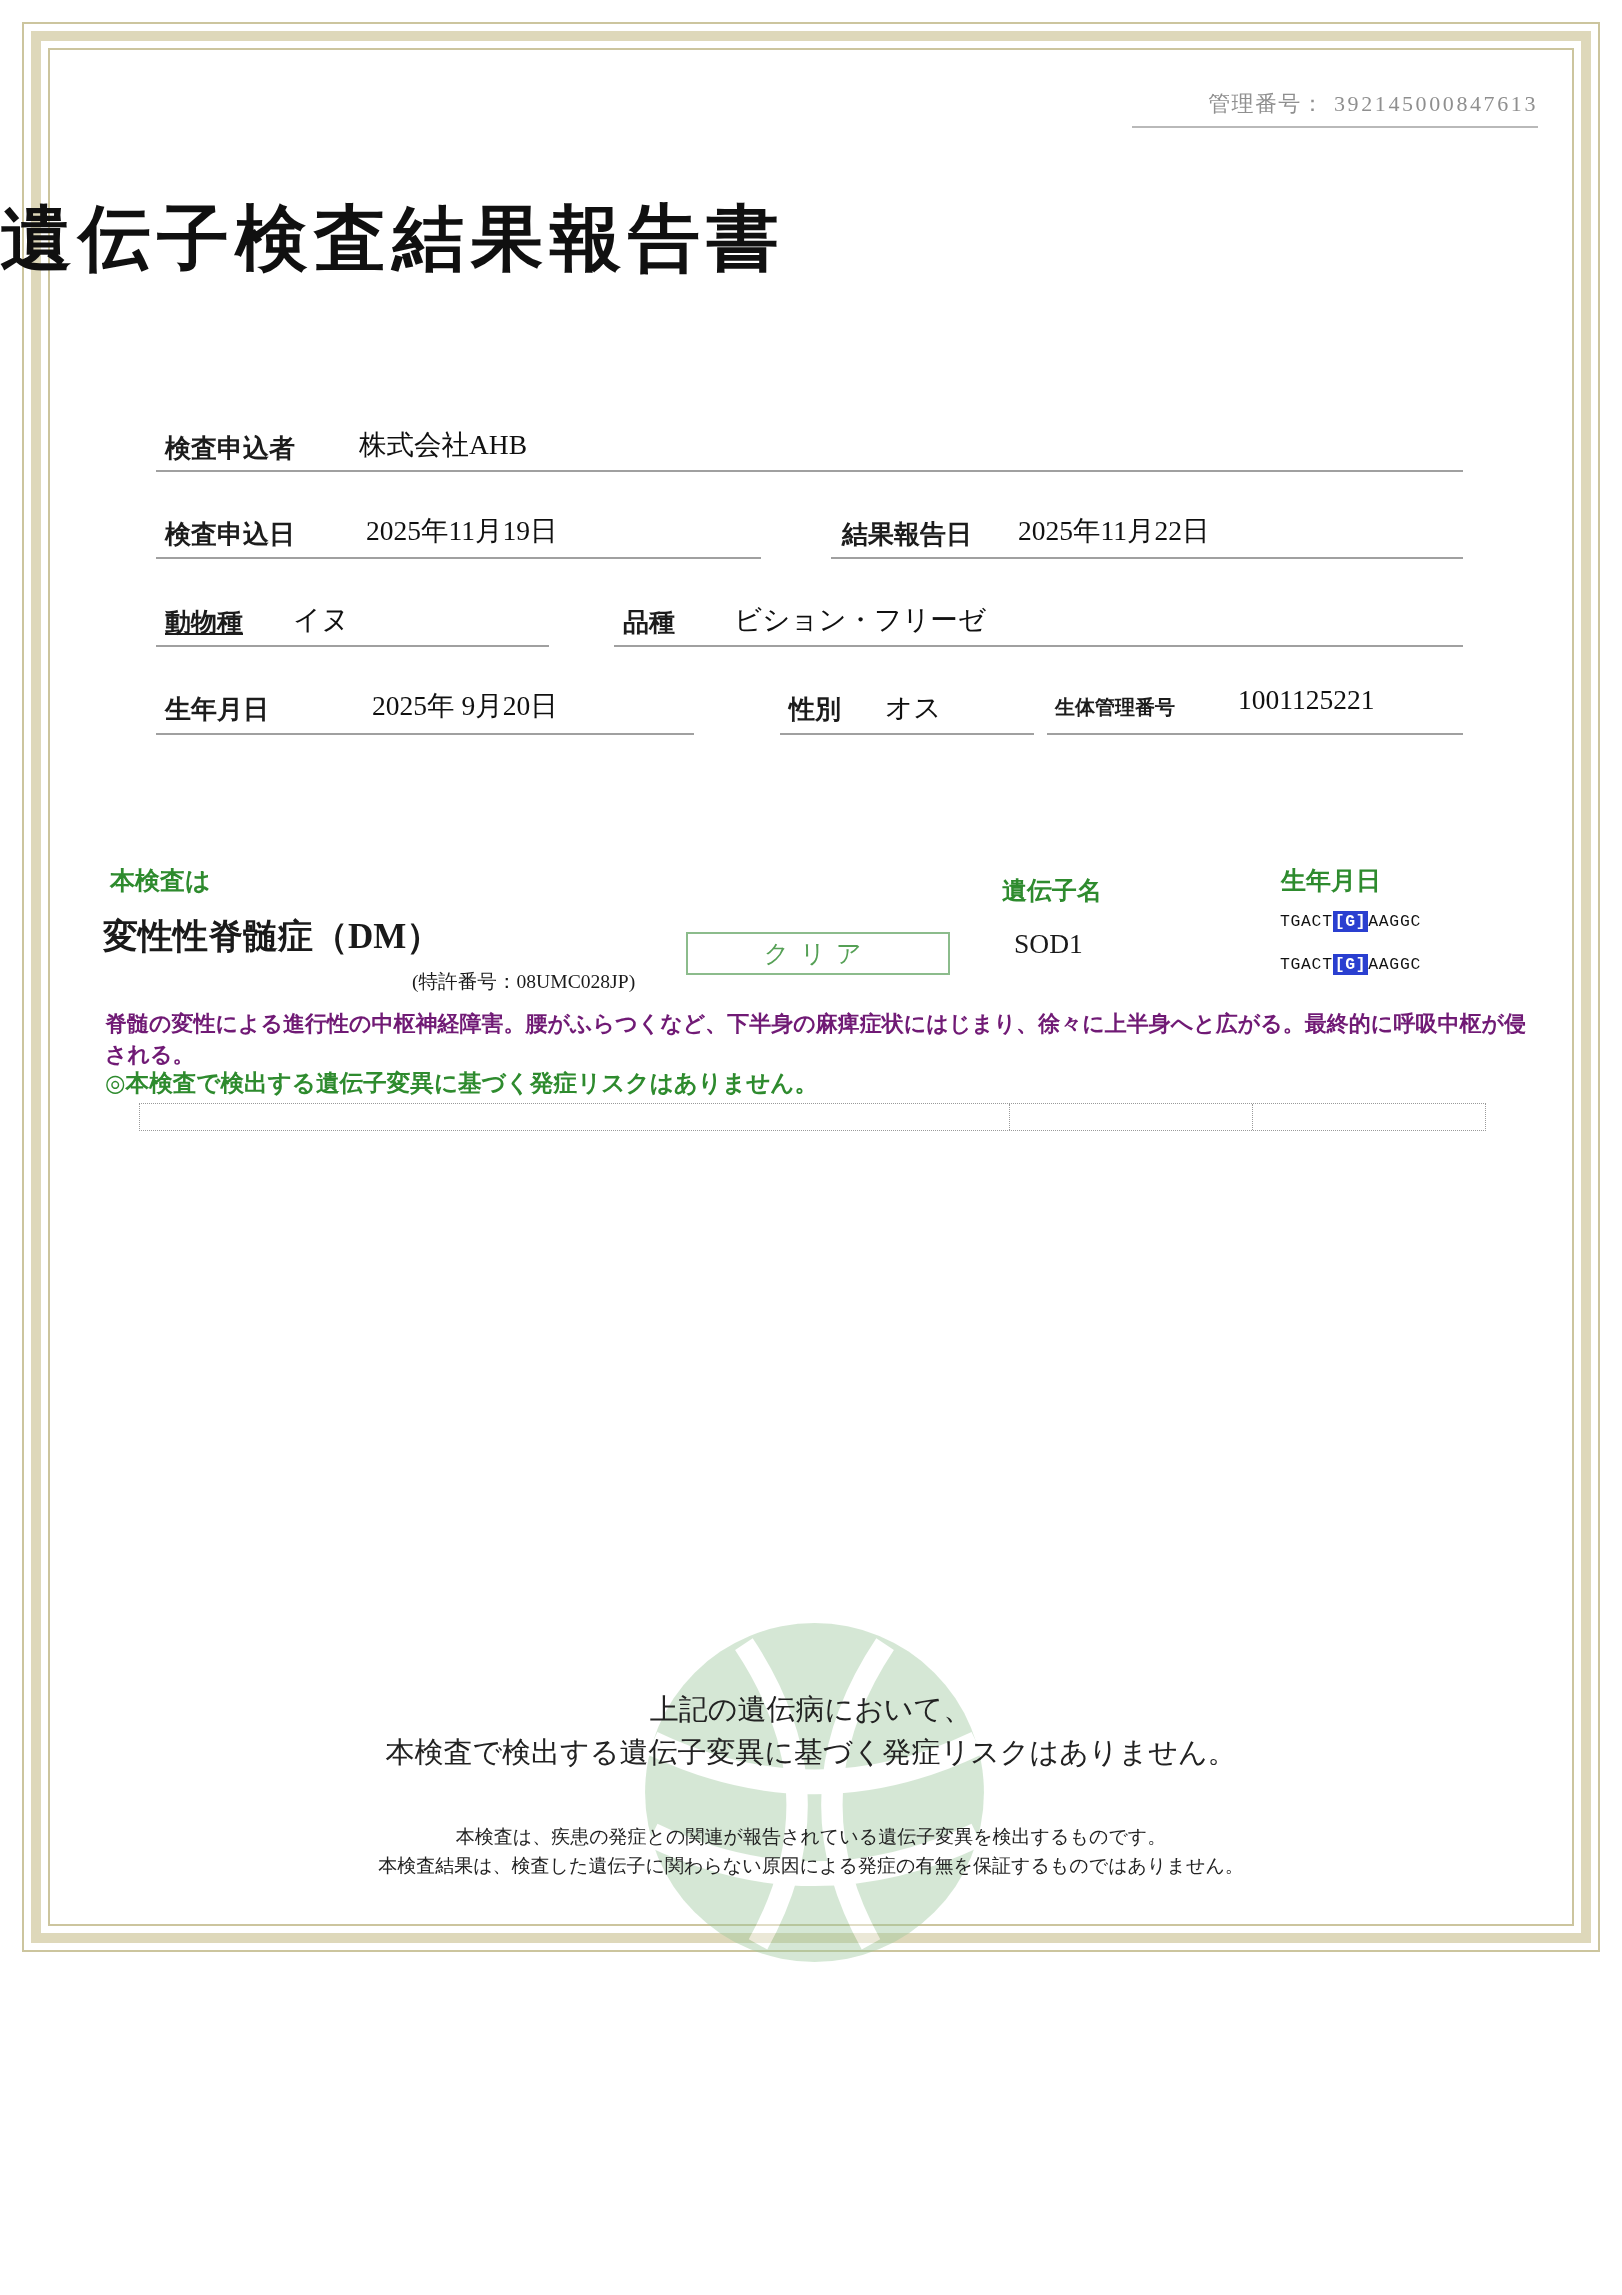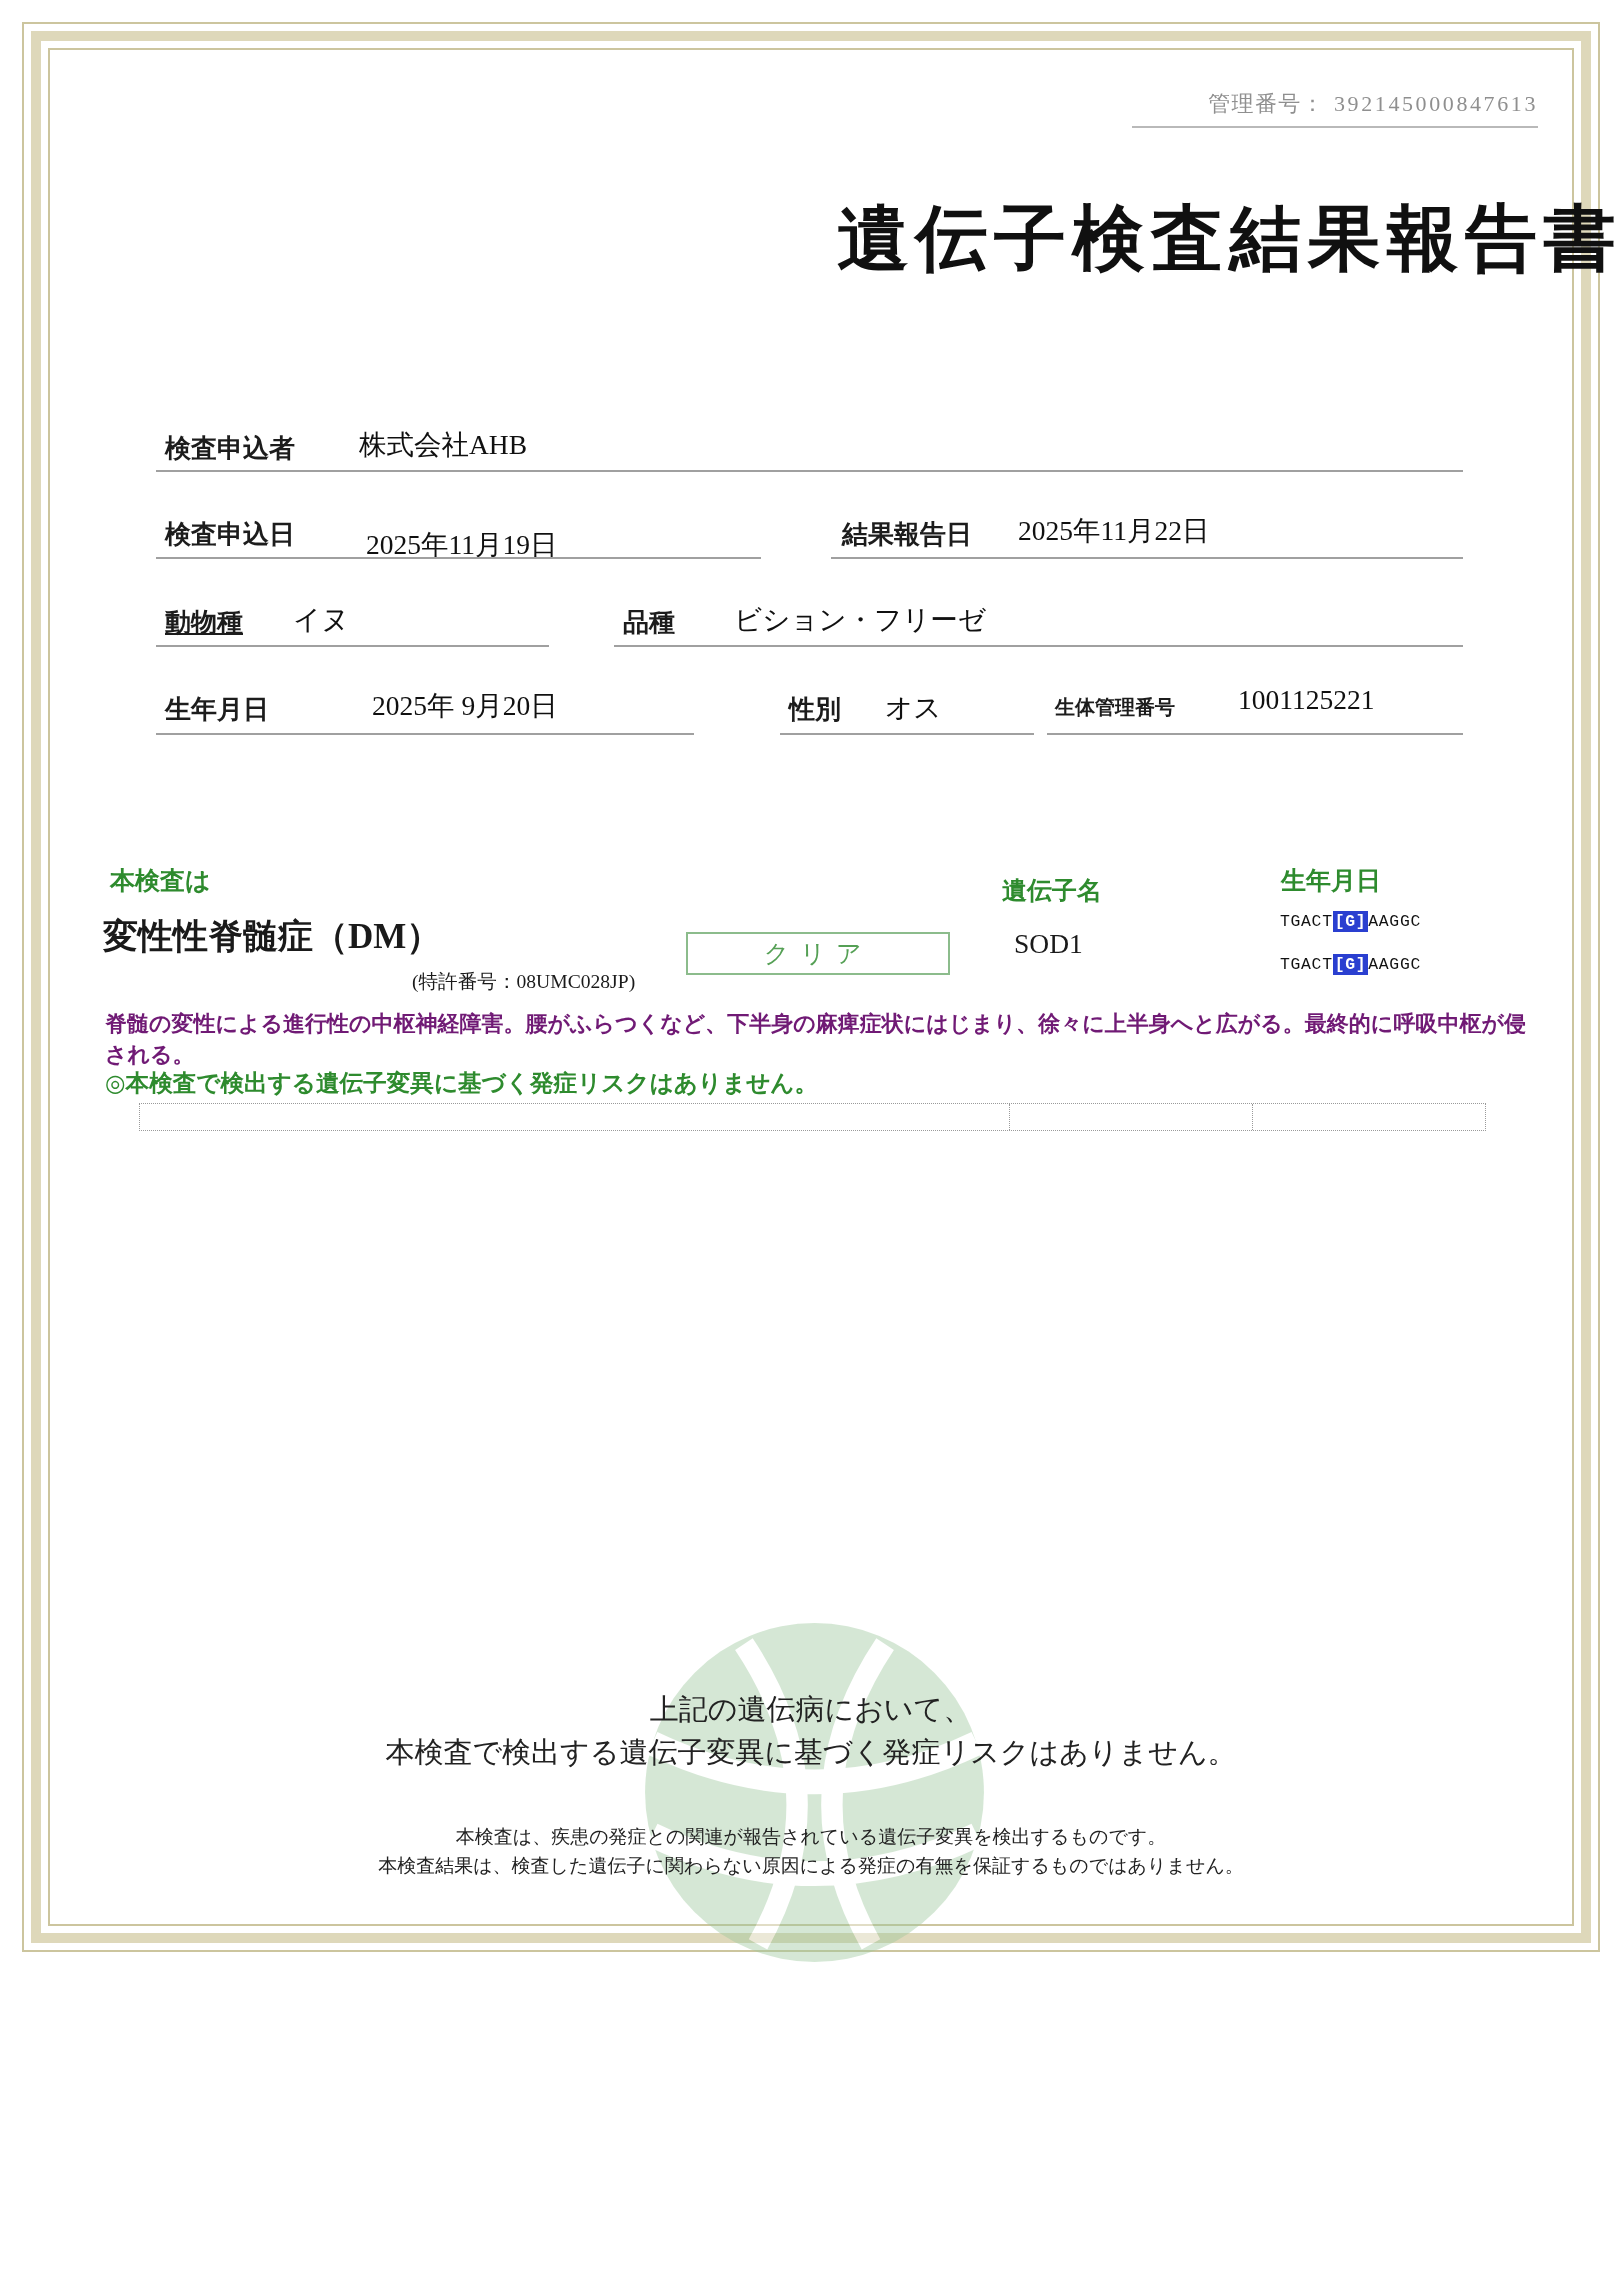--- a/index.html
+++ b/index.html
@@ -16,21 +16,21 @@
   .frame-c { inset:48px;  border:2px solid #ccc59e; }
 
   .mgmt {
     top:89px; left:1132px; width:406px; text-align:right;
     font-size:22px; color:#8f8f8f; letter-spacing:1.3px;
     padding-bottom:6.5px; border-bottom:2px solid #b9b9b9;
   }
   .mgmt .num { letter-spacing:2.6px; margin-left:9.2px; }
 
   .title {
-    top:191px; left:0; width:100%; text-align:right;
+    top:191px; left:0; width:100%; text-align:left;
     font-size:72px; font-weight:700; letter-spacing:6.5px; color:#101010;
   }
 
   .lbl { font-size:26px; font-weight:700; color:#1c1c1c; white-space:nowrap; }
   .val { font-size:27.5px; color:#101010; white-space:nowrap; }
   .rule { border-bottom:2px solid #a0a0a0; height:0; }
 
   .green { color:#2e8b2e; }
   .sec-head { font-size:25px; font-weight:700; white-space:nowrap; }
 
@@ -97,21 +97,21 @@
     <span>管理番号：</span><span class="num">392145000847613</span>
   </div>
 
   <div class="abs title">遺伝子検査結果報告書</div>
 
   <div class="abs lbl" style="left:165px; top:431px;">検査申込者</div>
   <div class="abs val" style="left:359px; top:427px;">株式会社AHB</div>
   <div class="abs rule" style="left:156px; top:470px; width:1307px;"></div>
 
   <div class="abs lbl" style="left:165px; top:517px;">検査申込日</div>
-  <div class="abs val" style="left:366px; top:513px;margin-top:14px;">2025年11月19日</div>
+  <div class="abs val" style="left:366px; top:513px;">2025年11月19日</div>
   <div class="abs lbl" style="left:842px; top:517px;">結果報告日</div>
   <div class="abs val" style="left:1018px; top:513px;">2025年11月22日</div>
   <div class="abs rule" style="left:156px; top:557px; width:605px;"></div>
   <div class="abs rule" style="left:831px; top:557px; width:632px;"></div>
 
   <div class="abs lbl" style="left:165px; top:605px;text-decoration:underline;">動物種</div>
   <div class="abs val" style="left:293px; top:602px;">イヌ</div>
   <div class="abs lbl" style="left:623px; top:605px;">品種</div>
   <div class="abs val" style="left:734px; top:602px;">ビション・フリーゼ</div>
   <div class="abs rule" style="left:156px; top:645px; width:393px;"></div>

